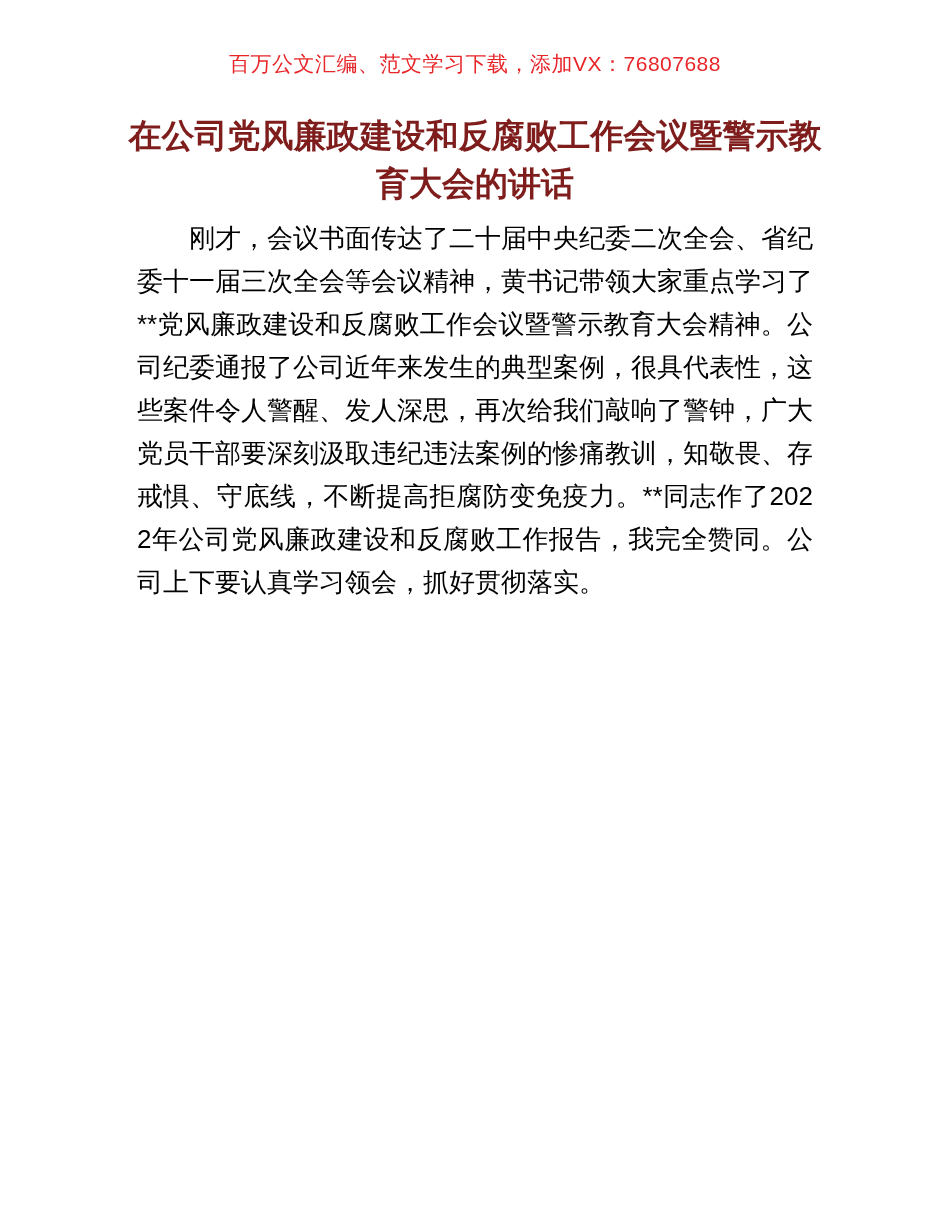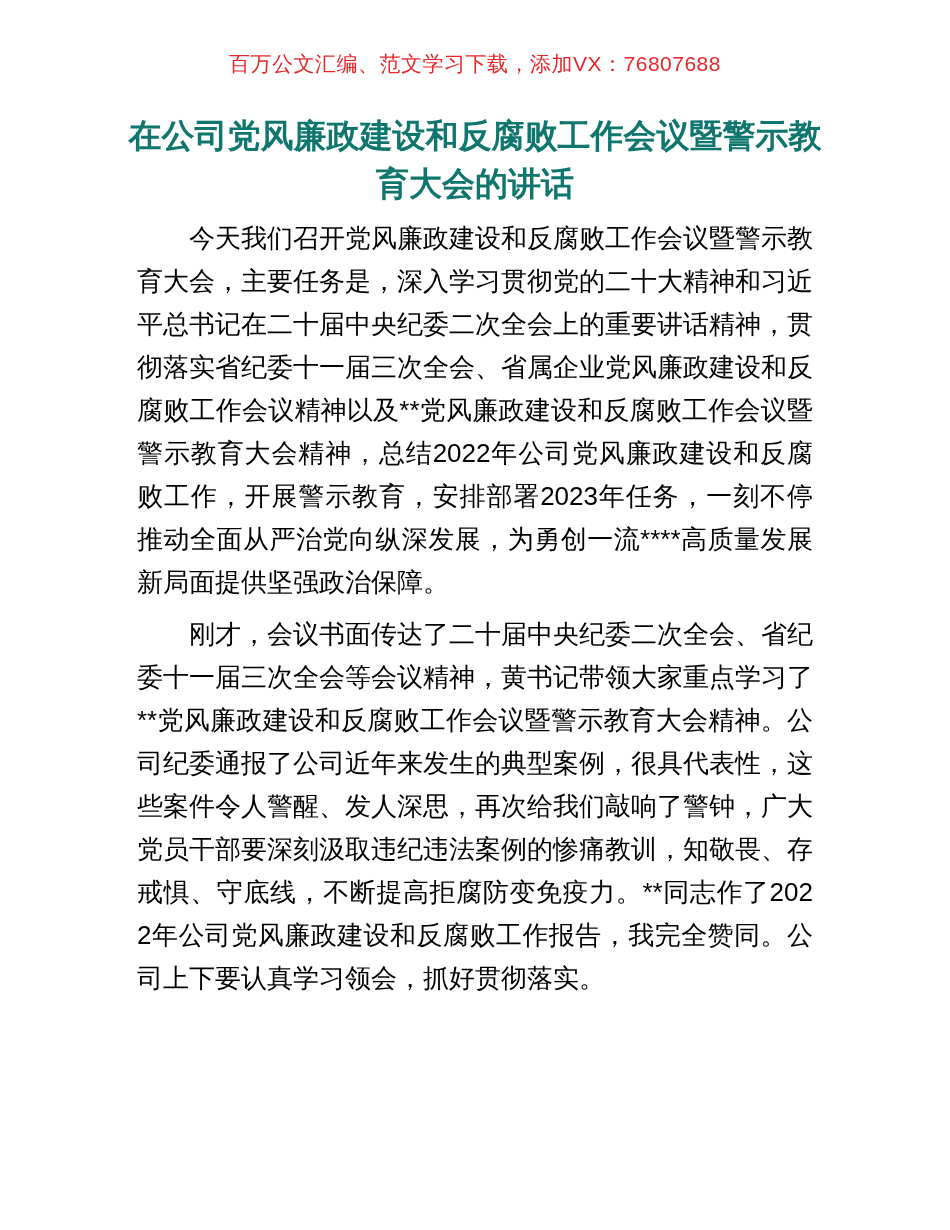--- a/index.html
+++ b/index.html
@@ -23,21 +23,21 @@
     letter-spacing: 0.5px;
     font-weight: 400;
   }
   .doc-title {
     width: 700px;
     margin: 34px auto 0 auto;
     text-align: center;
     font-size: 33px;
     line-height: 48px;
     font-weight: 700;
-    color: #0f766e;
+    color: #7f1d1d;
   }
   .doc-body {
     width: 676px;
     margin: 9px auto 0 auto;
     color: #000000;
   }
   .doc-body p {
     font-size: 26px;
     line-height: 43px;
     text-align: justify;
@@ -50,17 +50,16 @@
 </head>
 <body>
 
 <div class="page">
 
   <div class="promo-notice" style="color: rgb(232, 38, 42);">百万公文汇编、范文学习下载，添加VX：76807688</div>
 
   <h1 class="doc-title">在公司党风廉政建设和反腐败工作会议暨警示教育大会的讲话</h1>
 
   <div class="doc-body">
-    <p>今天我们召开党风廉政建设和反腐败工作会议暨警示教育大会，主要任务是，深入学习贯彻党的二十大精神和习近平总书记在二十届中央纪委二次全会上的重要讲话精神，贯彻落实省纪委十一届三次全会、省属企业党风廉政建设和反腐败工作会议精神以及**党风廉政建设和反腐败工作会议暨警示教育大会精神，总结2022年公司党风廉政建设和反腐败工作，开展警示教育，安排部署2023年任务，一刻不停推动全面从严治党向纵深发展，为勇创一流****高质量发展新局面提供坚强政治保障。</p>
     <p>刚才，会议书面传达了二十届中央纪委二次全会、省纪委十一届三次全会等会议精神，黄书记带领大家重点学习了**党风廉政建设和反腐败工作会议暨警示教育大会精神。公司纪委通报了公司近年来发生的典型案例，很具代表性，这些案件令人警醒、发人深思，再次给我们敲响了警钟，广大党员干部要深刻汲取违纪违法案例的惨痛教训，知敬畏、存戒惧、守底线，不断提高拒腐防变免疫力。**同志作了2022年公司党风廉政建设和反腐败工作报告，我完全赞同。公司上下要认真学习领会，抓好贯彻落实。</p>
   </div>
 
 </div>
 
 </body></html>

